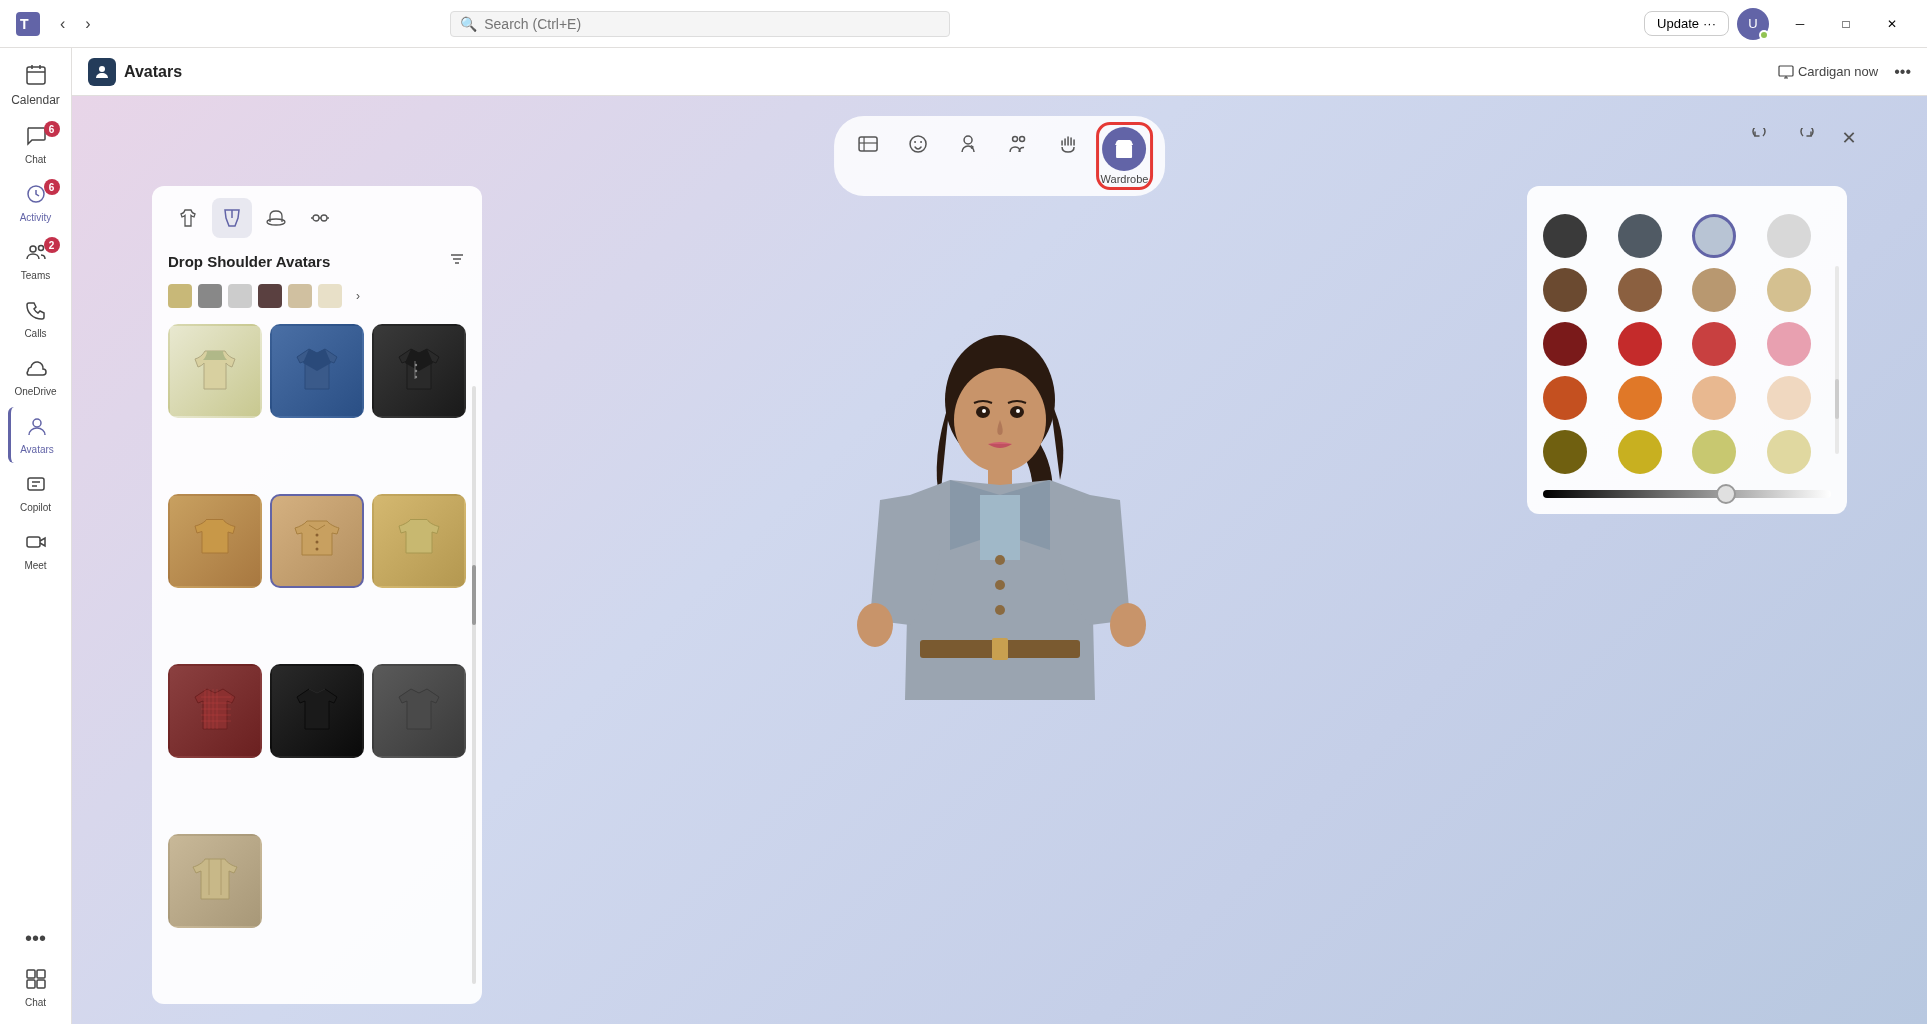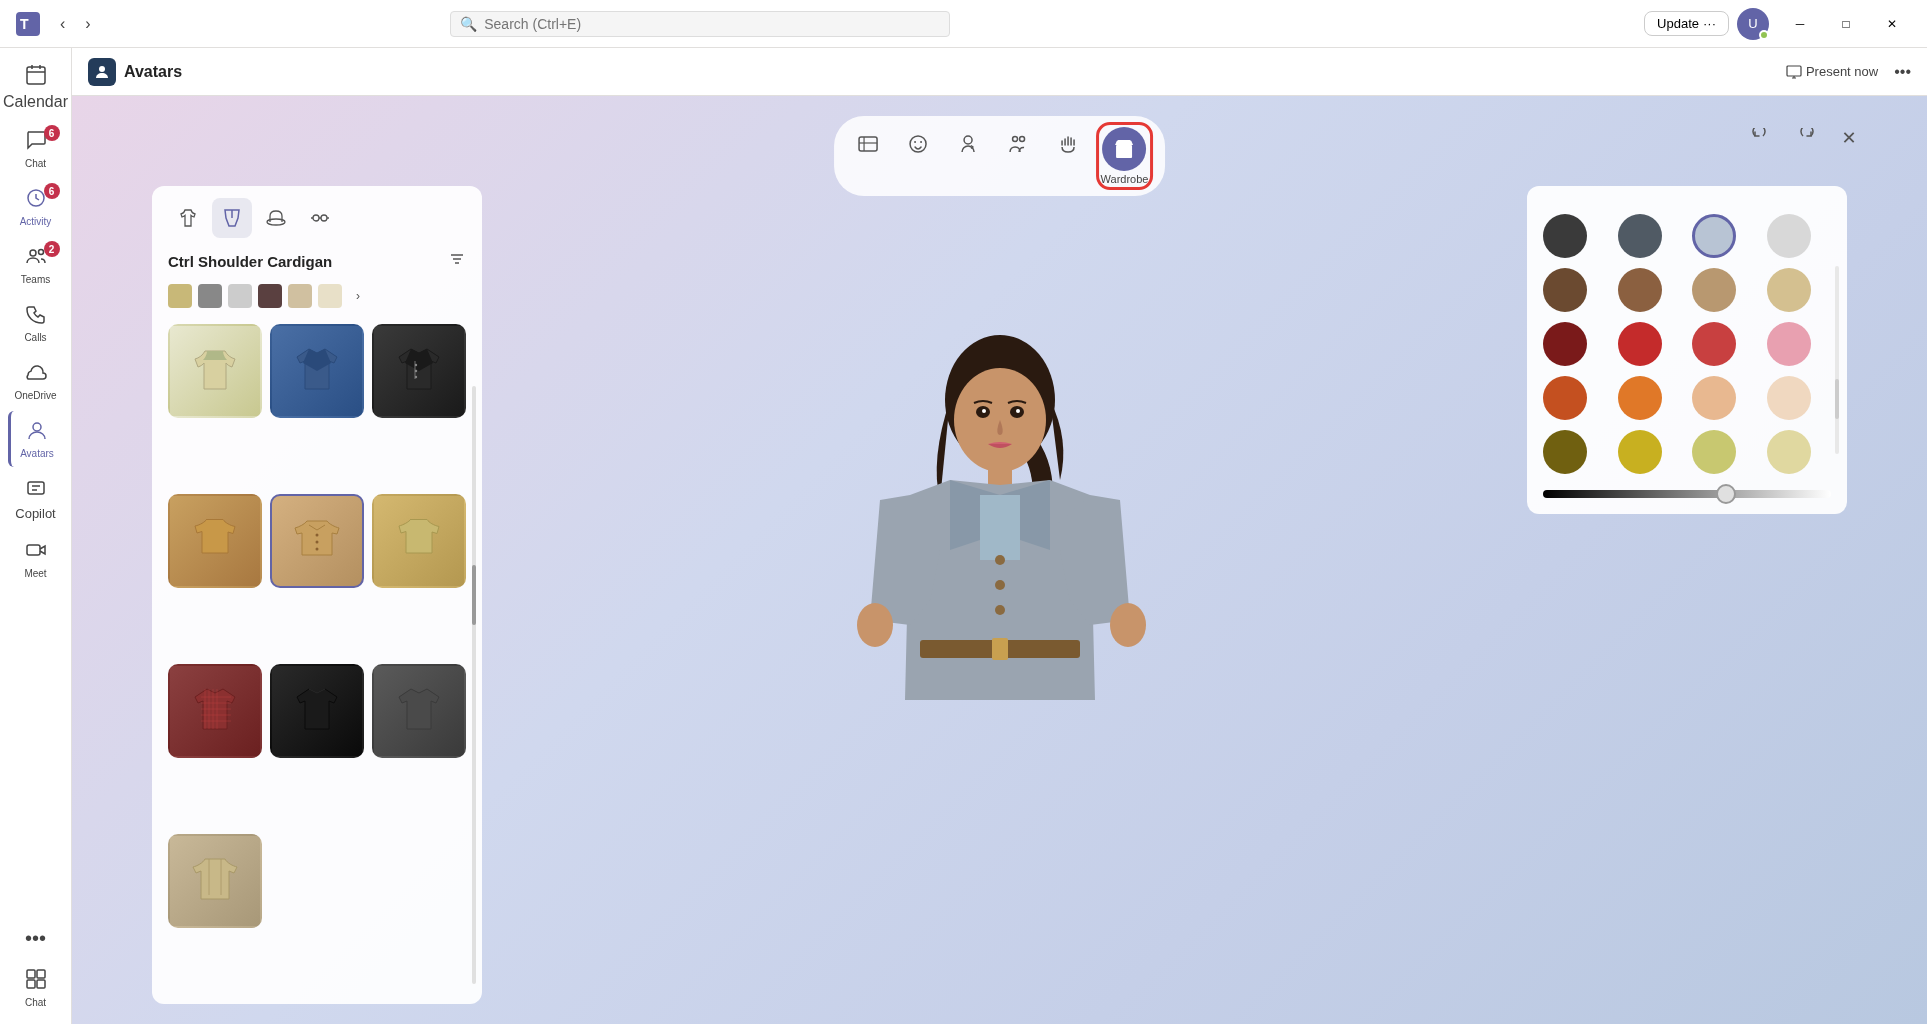--- a/index.html
+++ b/index.html
@@ -407,21 +407,21 @@
   <div class="sidebar">
     <div class="sidebar-item">
       <span class="si-icon">
         <svg width="22" height="22" viewBox="0 0 22 22" fill="none">
           <rect x="2" y="3" width="18" height="17" rx="2" stroke="#444" stroke-width="1.5" fill="none"></rect>
           <line x1="2" y1="8" x2="20" y2="8" stroke="#444" stroke-width="1.5"></line>
           <line x1="7" y1="1" x2="7" y2="5" stroke="#444" stroke-width="1.5"></line>
           <line x1="15" y1="1" x2="15" y2="5" stroke="#444" stroke-width="1.5"></line>
         </svg>
       </span>
-      <span style="font-size:16px;">Calendar</span>
+      <span style="font-size:12px;">Calendar</span>
     </div>
     <div class="sidebar-item" style="position:relative;">
       <span class="si-icon">
         <svg width="22" height="22" viewBox="0 0 22 22" fill="none">
           <path d="M3 3h16a1 1 0 011 1v10a1 1 0 01-1 1H7l-4 4V4a1 1 0 011-1z" stroke="#444" stroke-width="1.5" fill="none"></path>
         </svg>
       </span>
       <div class="badge">6</div>
       <span style="font-size:10px;">Chat</span>
     </div>
@@ -472,21 +472,21 @@
       </span>
       <span style="font-size:10px;color:#6264a7;">Avatars</span>
     </div>
     <div class="sidebar-item">
       <span class="si-icon">
         <svg width="22" height="22" viewBox="0 0 22 22" fill="none">
           <rect x="3" y="5" width="16" height="12" rx="2" stroke="#444" stroke-width="1.5" fill="none"></rect>
           <path d="M7 9h8M7 13h5" stroke="#444" stroke-width="1.5"></path>
         </svg>
       </span>
-      <span style="font-size:13px;">Copilot</span>
+      <span style="font-size:10px;">Copilot</span>
     </div>
     <div class="sidebar-item">
       <span class="si-icon">
         <svg width="22" height="22" viewBox="0 0 22 22" fill="none">
           <rect x="2" y="6" width="13" height="10" rx="2" stroke="#444" stroke-width="1.5" fill="none"></rect>
           <path d="M15 10l5-3v8l-5-3" stroke="#444" stroke-width="1.5" fill="none"></path>
         </svg>
       </span>
       <span style="font-size:10px;">Meet</span>
     </div>
@@ -518,21 +518,21 @@
           <path d="M2 14c0-3 2.7-5 6-5s6 2 6 5" fill="white"></path>
         </svg>
       </div>
       <span class="page-header-title">Avatars</span>
       <div class="page-header-right">
         <button class="present-btn">
           <svg width="16" height="16" viewBox="0 0 16 16" fill="none">
             <rect x="1" y="2" width="14" height="10" rx="1" stroke="#444" stroke-width="1.2"></rect>
             <path d="M6 14h4M8 12v2" stroke="#444" stroke-width="1.2"></path>
           </svg>
-          <span>Present now</span>
+          <span>Cardigan now</span>
         </button>
         <button style="background:none;border:none;cursor:pointer;font-size:16px;color:#444;">•••</button>
       </div>
     </div>
 
     <div class="workspace">
 
       <div class="avatar-toolbar">
         <button class="toolbar-btn">
           <svg width="22" height="22" viewBox="0 0 22 22" fill="none">
@@ -623,21 +623,21 @@
           <button class="wtab">
             <svg width="22" height="22" viewBox="0 0 22 22" fill="none">
               <circle cx="7" cy="11" r="3" stroke="#555" stroke-width="1.3"></circle>
               <circle cx="15" cy="11" r="3" stroke="#555" stroke-width="1.3"></circle>
               <path d="M2 11H4M18 11h2M10 11h2" stroke="#555" stroke-width="1.3"></path>
             </svg>
           </button>
         </div>
 
         <div class="wardrobe-header">
-          <span class="wardrobe-title">Ctrl Shoulder Cardigan</span>
+          <span class="wardrobe-title">Drop Shoulder Avatars</span>
           <span class="filter-icon">
             <svg width="18" height="18" viewBox="0 0 18 18" fill="none">
               <line x1="3" y1="5" x2="15" y2="5" stroke="#555" stroke-width="1.5"></line>
               <line x1="5" y1="9" x2="13" y2="9" stroke="#555" stroke-width="1.5"></line>
               <line x1="7" y1="13" x2="11" y2="13" stroke="#555" stroke-width="1.5"></line>
             </svg>
           </span>
         </div>
 
         <div class="color-strip">

